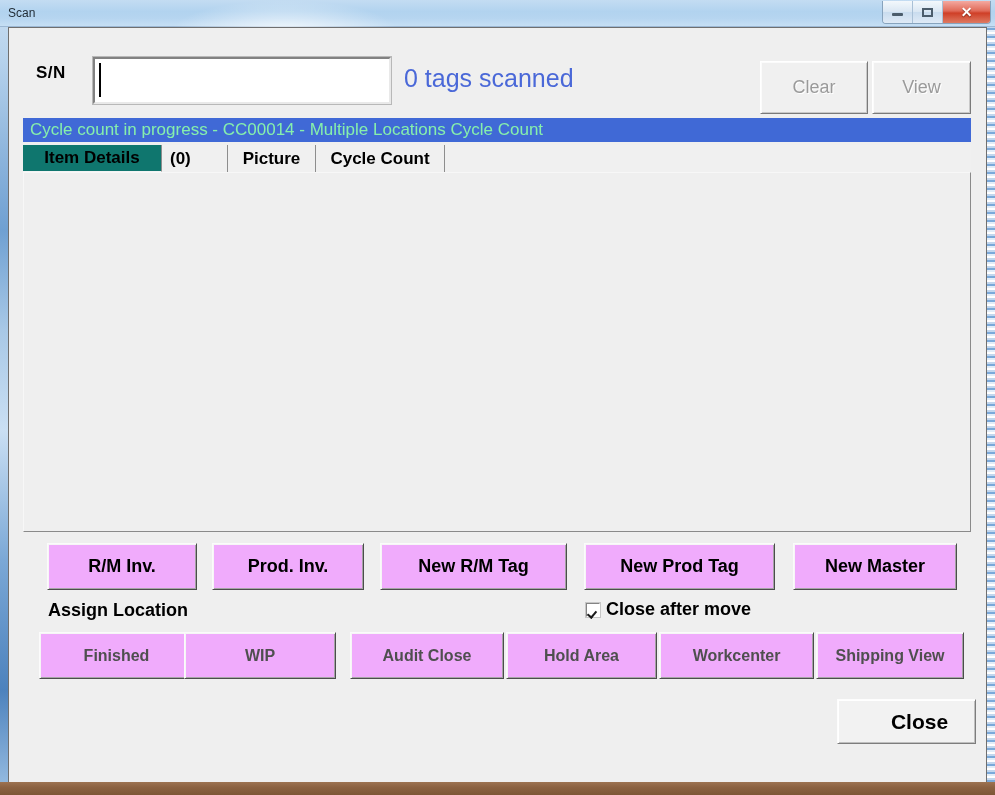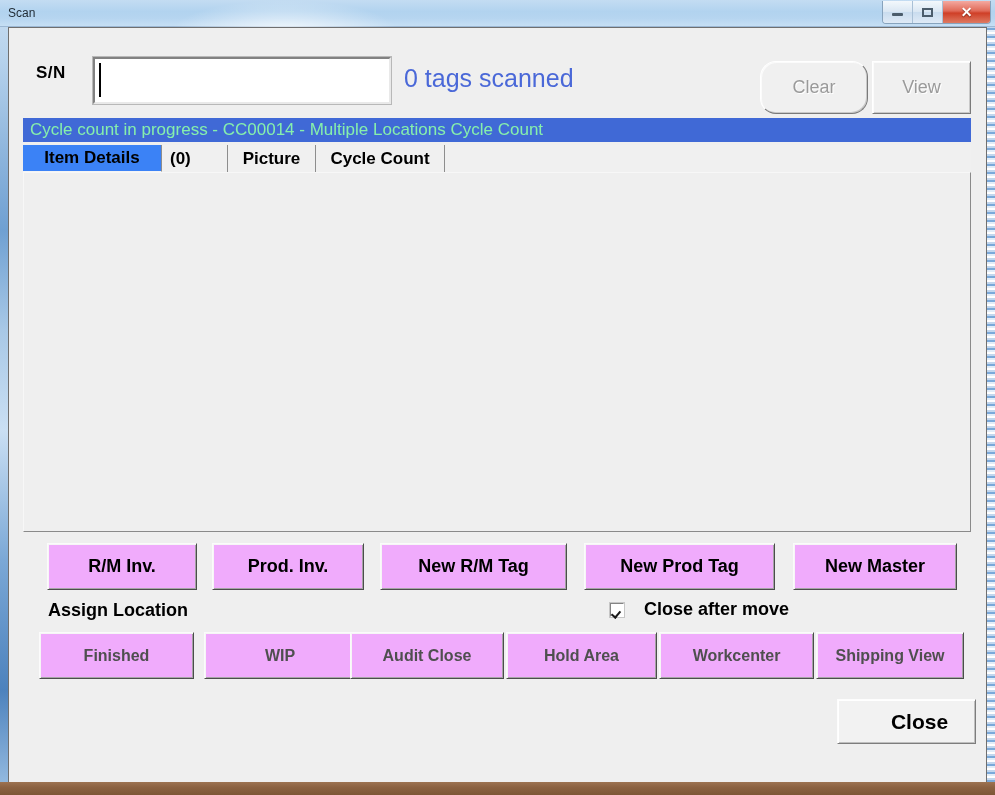--- a/index.html
+++ b/index.html
@@ -200,21 +200,21 @@
     background: #f0f0f0;
     border: 1px solid;
     border-color: #ffffff #7a7a7a #7a7a7a #ffffff;
     box-shadow: inset 1px 1px 0 #fbfbfb, inset -1px -1px 0 #c9c9c9;
     font-family: "Liberation Sans", sans-serif;
     font-size: 18px;
     color: #9a9a9a;
     text-shadow: 1px 1px 0 #ffffff;
     cursor: default;
   }
-  #btn-clear { left: 760px; width: 108px; border-radius: 16px; }
+  #btn-clear { left: 760px; width: 108px; }
   #btn-view  { left: 872px; width: 99px; }
 
   
   #status-strip {
     position: absolute;
     left: 23px; top: 118px;
     width: 948px;
     height: 24px;
     background: #4069d6;
     color: #86efac;
@@ -247,21 +247,21 @@
     font-weight: bold;
     color: #000000;
     background: #f0f0f0;
     box-sizing: border-box;
     border-right: 1px solid #8d8d8d;
     padding: 0 6px;
     cursor: default;
     white-space: nowrap;
   }
   .tab.selected {
-    background: #3b82f6;
+    background: #0f766e;
     border-bottom: 1px solid #f4f4f4;
   }
   #tab-item-details { width: 139px; }
   #tab-count        { width: 66px; justify-content: flex-start; padding-left: 8px; }
   #tab-picture      { width: 88px; }
   #tab-cycle-count  { width: 129px; }
 
   
   #content-panel {
     position: absolute;
@@ -307,24 +307,24 @@
 
   #assign-label {
     position: absolute;
     left: 48px; top: 600px;
     font-size: 18px;
     font-weight: bold;
     color: #000000;
   }
   #close-after-move {
     position: absolute;
-    left: 610px; top: 599px;
+    left: 586px; top: 599px;
     display: flex;
     align-items: center;
-    gap: 20px;
+    gap: 6px;
     cursor: default;
   }
   #cam-box {
     width: 14px; height: 14px;
     box-sizing: border-box;
     background: #ffffff;
     border: 1px solid;
     border-color: #848484 #ffffff #ffffff #848484;
     outline: 1px solid #c6c6c6;
     position: relative;
@@ -339,21 +339,21 @@
     transform: rotate(40deg);
   }
   #cam-label {
     font-size: 18px;
     font-weight: bold;
     color: #000000;
     white-space: nowrap;
   }
 
   #btn-finished      { left: 39px;  top: 632px; width: 155px; }
-  #btn-wip           { left: 204px; top: 632px; width: 152px; }
+  #btn-wip           { left: 184px; top: 632px; width: 152px; }
   #btn-audit-area    { left: 350px; top: 632px; width: 154px; }
   #btn-hold-area     { left: 506px; top: 632px; width: 151px; }
   #btn-workcenter    { left: 659px; top: 632px; width: 155px; text-align: center; }
   #btn-shipping-door { left: 816px; top: 632px; width: 148px; }
 
   
   #btn-close-dialog {
     position: absolute;
     left: 837px; top: 699px;
     width: 139px;

